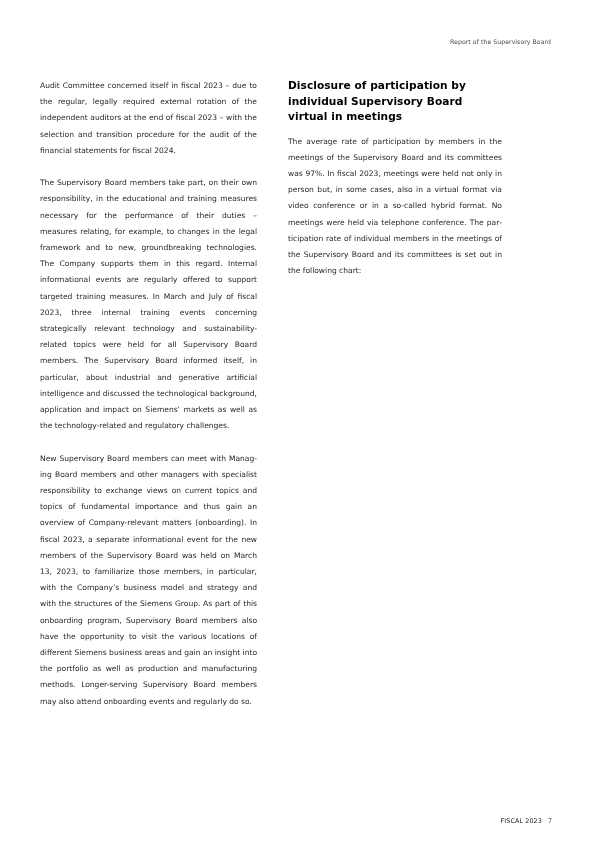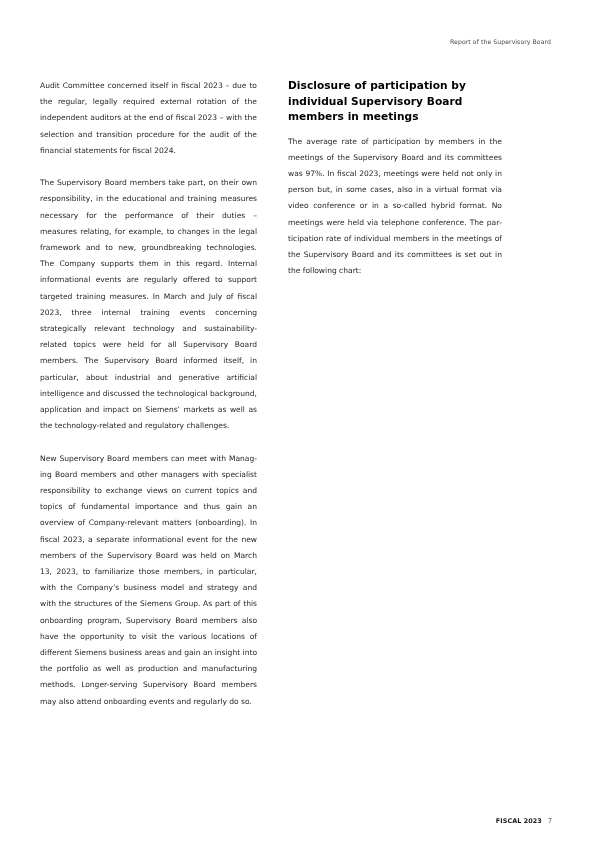--- a/index.html
+++ b/index.html
@@ -51,21 +51,21 @@
       margin-top: 9px;
     }
     .footer {
       position: absolute;
       top: 817px;
       right: 48px;
       font-size: 6.4px;
       color: #1a1a1a;
     }
     .footer .label {
-      font-weight: bold;
+      font-weight: normal;
       letter-spacing: 0.1px;
     }
     .footer .sep {
       display: inline-block;
       width: 6px;
     }
     .footer .page {
       color: #555555;
     }
   </style>
@@ -74,19 +74,19 @@
 
 <div class="running-header">Report of the Supervisory Board</div>
 
 <div class="col col-left">
   <p>Audit Committee concerned itself in fiscal 2023 – due to the regular, legally required external rotation of the independent auditors at the end of fiscal 2023 – with the selection and transition procedure for the audit of the financial statements for fiscal 2024.</p>
   <p>The Supervisory Board members take part, on their own responsibility, in the educational and training measures necessary for the performance of their duties – measures relating, for example, to changes in the legal framework and to new, groundbreaking technologies. The Company supports them in this regard. Internal informational events are regularly offered to support targeted training measures. In March and July of fiscal 2023, three internal training events concerning strategically relevant tech­nology and sustainability-related topics were held for all Supervisory Board members. The Supervisory Board informed itself, in particular, about industrial and generative artificial intelligence and discussed the tech­nological background, application and impact on Siemens’ markets as well as the technology-related and regulatory challenges.</p>
   <p>New Supervisory Board members can meet with Manag­ing Board members and other managers with specialist responsibility to exchange views on current topics and topics of fundamental importance and thus gain an overview of Company-relevant matters (onboarding). In fiscal 2023, a separate informational event for the new members of the Supervisory Board was held on March 13, 2023, to familiarize those members, in particular, with the Company’s business model and strategy and with the structures of the Siemens Group. As part of this onboard­ing program, Supervisory Board members also have the opportunity to visit the various locations of different Siemens business areas and gain an insight into the port­folio as well as production and manufacturing methods. Longer-serving Supervisory Board members may also attend onboarding events and regularly do so.</p>
 </div>
 
 <div class="col col-right">
-  <h2 class="section-heading">Disclosure of participation by individual Supervisory Board members in meetings</h2>
+  <h2 class="section-heading">Disclosure of participation by individual Supervisory Board virtual in meetings</h2>
   <p class="body">The average rate of participation by members in the meetings of the Supervisory Board and its committees was 97%. In fiscal 2023, meetings were held not only in person but, in some cases, also in a virtual format via video conference or in a so-called hybrid format. No meetings were held via telephone conference. The par­ticipation rate of individual members in the meetings of the Supervisory Board and its committees is set out in the following chart:</p>
 </div>
 
 <div class="footer">
   <span class="label">FISCAL 2023</span><span class="sep"></span><span class="page">7</span>
 </div>
 
 </body></html>

